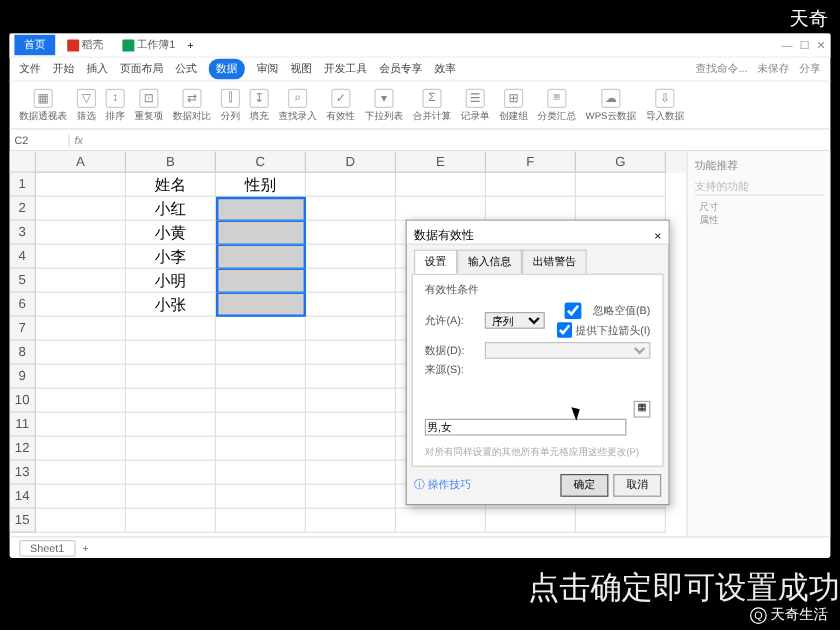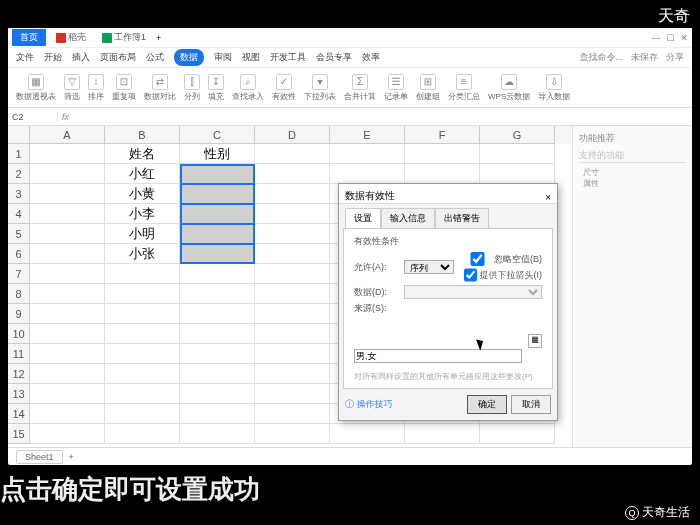--- a/index.html
+++ b/index.html
@@ -44,21 +44,21 @@
 .dialog-row label{width:44px;color:#555}
 .dialog-row select,.dialog-row input{flex:1;font-size:9px;border:1px solid #aaa;padding:1px;height:14px}
 .dialog-checkbox{display:flex;align-items:center;gap:3px;font-size:9px;color:#555}
 .dialog-hint{font-size:8px;color:#aaa;margin-top:8px}
 .dialog-footer{display:flex;justify-content:flex-end;gap:4px;padding:6px;align-items:center}
 .dialog-footer .link{color:#3b82f6;font-size:9px;margin-right:auto;cursor:pointer}
 .dialog-btn{padding:2px 10px;font-size:9px;border:1px solid #999;background:#f0f0f0;cursor:pointer}
 .dialog-btn.primary{background:#e0e0e0;border:1px solid #555}
 .statusbar{height:18px;border-top:1px solid #ddd;display:flex;align-items:center;font-size:9px;padding:0 8px;color:#666}
 .sheet-tab{background:#fff;border:1px solid #ccc;padding:1px 8px;border-radius:2px}
-.subtitle{position:absolute;bottom:18px;left:0;right:0;text-align:left;font-size:26px;color:#eee;font-weight:700;text-shadow:1px 1px 3px #000}
+.subtitle{position:absolute;bottom:18px;left:0;right:0;text-align:right;font-size:26px;color:#eee;font-weight:400;text-shadow:1px 1px 3px #000}
 .watermark-tr{position:absolute;top:6px;right:10px;color:#fff;font-size:16px;font-weight:400}
 .watermark-br{position:absolute;bottom:4px;right:10px;color:#fff;font-size:12px;display:flex;align-items:center;gap:3px}
 .watermark-br .circ{width:14px;height:14px;border:1px solid #fff;border-radius:50%;display:inline-flex;align-items:center;justify-content:center;font-size:9px}
 .cursor{position:absolute;top:310px;left:470px;width:12px;height:16px;pointer-events:none}
 .cursor::before{content:"";position:absolute;border-left:6px solid #000;border-top:4px solid transparent;border-bottom:8px solid transparent;transform:rotate(-20deg)}
 </style>
 </head>
 <body>
 
 <div class="watermark-tr">天奇</div>

